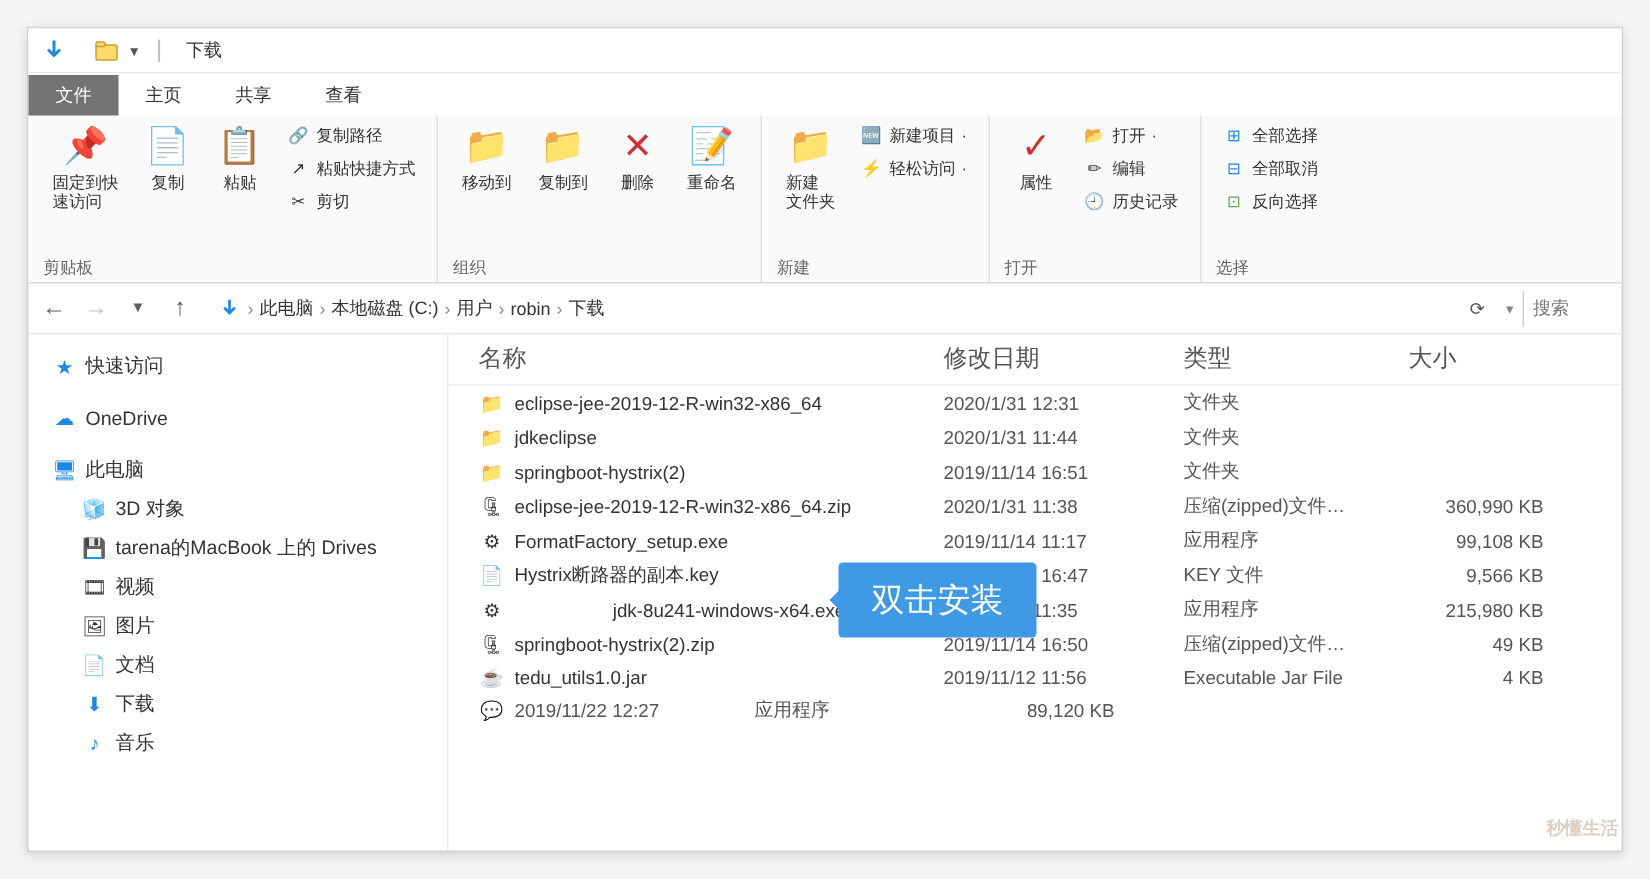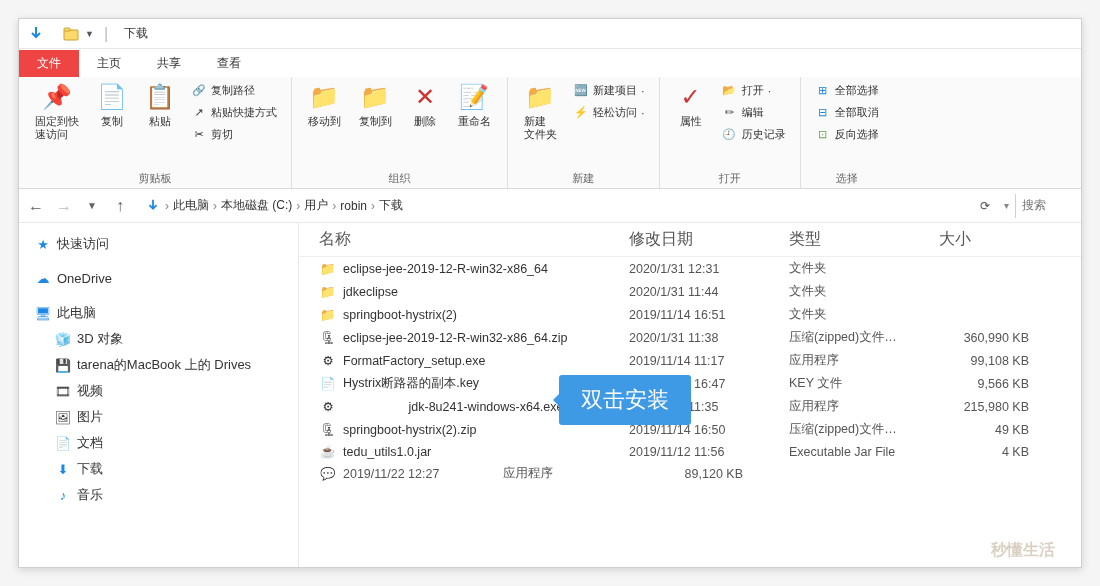--- a/index.html
+++ b/index.html
@@ -6,26 +6,26 @@
     body { background: #f5f5f5; padding: 18px; }
     .window { width: 1064px; height: 550px; background: #fff; border: 1px solid #d0d0d0; box-shadow: 0 2px 8px rgba(0,0,0,0.15); position: relative; }
     
     .titlebar { height: 30px; background: #fff; display: flex; align-items: center; padding: 0 8px; border-bottom: 1px solid #e8e8e8; }
     .titlebar .icon { margin-right: 6px; }
     .titlebar .qat { display: flex; align-items: center; gap: 2px; }
     .titlebar .title { margin-left: 12px; font-size: 12px; color: #333; }
     
     .tabs { height: 28px; display: flex; align-items: flex-end; background: #fff; }
     .tab { padding: 5px 18px; font-size: 12px; color: #333; cursor: pointer; }
-    .tab.active { background: #ef4444; color: #fff; }
+    .tab.active { background: #737373; color: #fff; }
     
     .ribbon { height: 112px; border-bottom: 1px solid #d8d8d8; display: flex; background: #fafafa; }
     .rgroup { border-right: 1px solid #e0e0e0; padding: 4px 10px 2px; display: flex; flex-direction: column; justify-content: space-between; }
     .rgroup-content { display: flex; align-items: flex-start; gap: 6px; flex: 1; }
-    .rgroup-label { text-align: center; font-size: 11px; color: #666; padding-top: 2px; }
+    .rgroup-label { text-align: left; font-size: 11px; color: #666; padding-top: 2px; }
     .bigbtn { display: flex; flex-direction: column; align-items: center; gap: 4px; padding: 2px 6px; cursor: pointer; min-width: 42px; }
     .bigbtn .ico { font-size: 24px; color: #3a6ea5; }
     .bigbtn .lbl { font-size: 11px; color: #333; text-align: left; line-height: 1.2; }
     .smallcol { display: flex; flex-direction: column; gap: 3px; }
     .smallbtn { display: flex; align-items: center; gap: 4px; font-size: 11px; color: #333; padding: 2px 4px; cursor: pointer; white-space: nowrap; }
     .smallbtn .ico { width: 16px; display: inline-flex; justify-content: center; }
     
     .navbar { height: 34px; display: flex; align-items: center; padding: 0 6px; gap: 6px; border-bottom: 1px solid #e8e8e8; }
     .navbtn { width: 22px; height: 22px; display: flex; align-items: center; justify-content: center; color: #606060; cursor: pointer; }
     .breadcrumb { flex: 1; display: flex; align-items: center; gap: 4px; font-size: 12px; color: #333; padding: 0 8px; }
@@ -49,21 +49,21 @@
     .row .ico { width: 18px; margin-right: 6px; display: inline-flex; justify-content: center; }
     .row .name { width: 286px; white-space: nowrap; overflow: hidden; }
     .row .date { width: 160px; color: #555; }
     .row .type { width: 150px; color: #555; }
     .row .size { width: 90px; text-align: right; color: #555; }
     .row.highlight .name { position: relative; text-align: center; }
     
     .callout { position: absolute; background: #3f9ae6; color: #fff; padding: 10px 22px; font-size: 22px; font-weight: 500; border-radius: 3px; top: 152px; left: 260px; }
     .callout::before { content: ""; position: absolute; left: -16px; top: 50%; transform: translateY(-50%); border: 10px solid transparent; border-right-color: #3f9ae6; }
     
-    .watermark { position: absolute; right: 26px; bottom: 6px; font-size: 16px; color: rgba(150,120,80,0.35); font-weight: bold; }
+    .watermark { position: absolute; right: 2px; bottom: 6px; font-size: 12px; color: rgba(150,120,80,0.35); font-weight: bold; }
     
     svg { display: block; }
   </style>
 </head>
 <body>
 
 <div class="window">
   <div class="titlebar">
     <div class="qat">
       <span class="icon">

